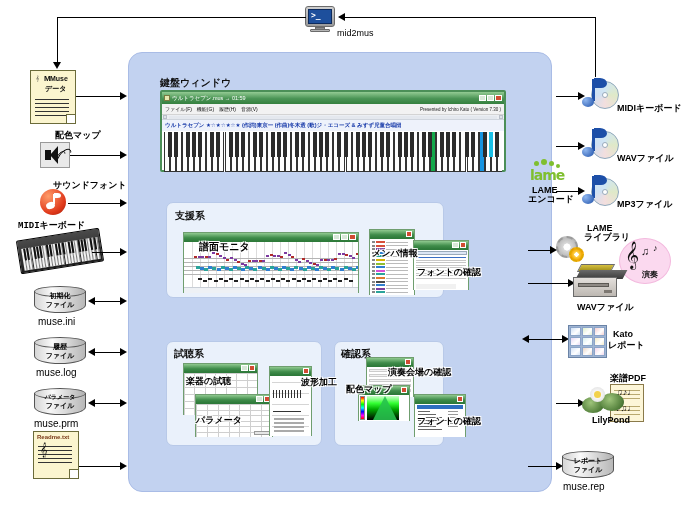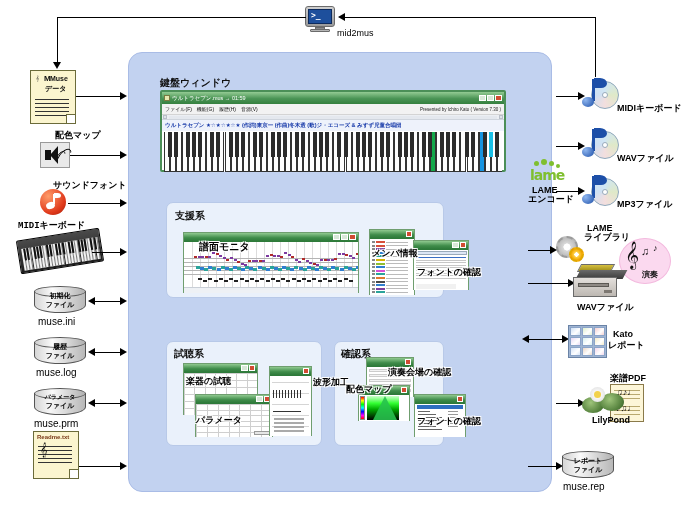--- a/index.html
+++ b/index.html
@@ -687,21 +687,21 @@
         <div style="position: absolute; left: 2px; right: 2px; height: 1px; background: rgb(213, 213, 213); top: 39px;"></div>
         <div style="position: absolute; left: 2px; right: 2px; height: 1px; background: rgb(213, 213, 213); top: 50px;"></div>
         <div style="position: absolute; left: 3px; top: 14px; width: 28px; height: 8px; background: repeating-linear-gradient(90deg, rgb(51, 51, 51) 0px, rgb(51, 51, 51) 1px, transparent 1px, transparent 3px);"></div>
         <div style="position: absolute; left: 3px; top: 30px; width: 28px; height: 6px; border-bottom: 1px solid rgb(51, 51, 51);"></div>
         <div style="position: absolute; left: 4px; top: 42px; width: 30px; height: 2px; background: rgb(224, 224, 224); border: 1px solid rgb(170, 170, 170);"></div>
         <div style="position: absolute; left: 4px; top: 46px; width: 30px; height: 2px; background: rgb(224, 224, 224); border: 1px solid rgb(170, 170, 170);"></div>
         <div style="position: absolute; left: 4px; top: 50px; width: 30px; height: 2px; background: rgb(224, 224, 224); border: 1px solid rgb(170, 170, 170);"></div>
         <div style="position: absolute; left: 4px; top: 54px; width: 30px; height: 2px; background: rgb(224, 224, 224); border: 1px solid rgb(170, 170, 170);"></div>
       </div>
   </div>
-  <div class="abs overlayTxt sm" style="left:276px; top:376px;padding-left:37px;">波形加工</div>
+  <div class="abs overlayTxt sm" style="left:264px; top:376px;padding-left:37px;">波形加工</div>
 
   <div class="abs subpanel" style="left:334px; top:341px; width:110px; height:105px;"></div>
   <div class="abs subtitle" style="left:341px; top:347px;">確認系</div>
 
   <div class="abs win" style="left:366px; top:357px; width:48px; height:40px;">
     <div class="win-tb">
         <span class="win-tb-txt">&nbsp;</span>
       <div class="win-btns">
           <div class="wb red" style="width:6px;"></div>
         </div>

